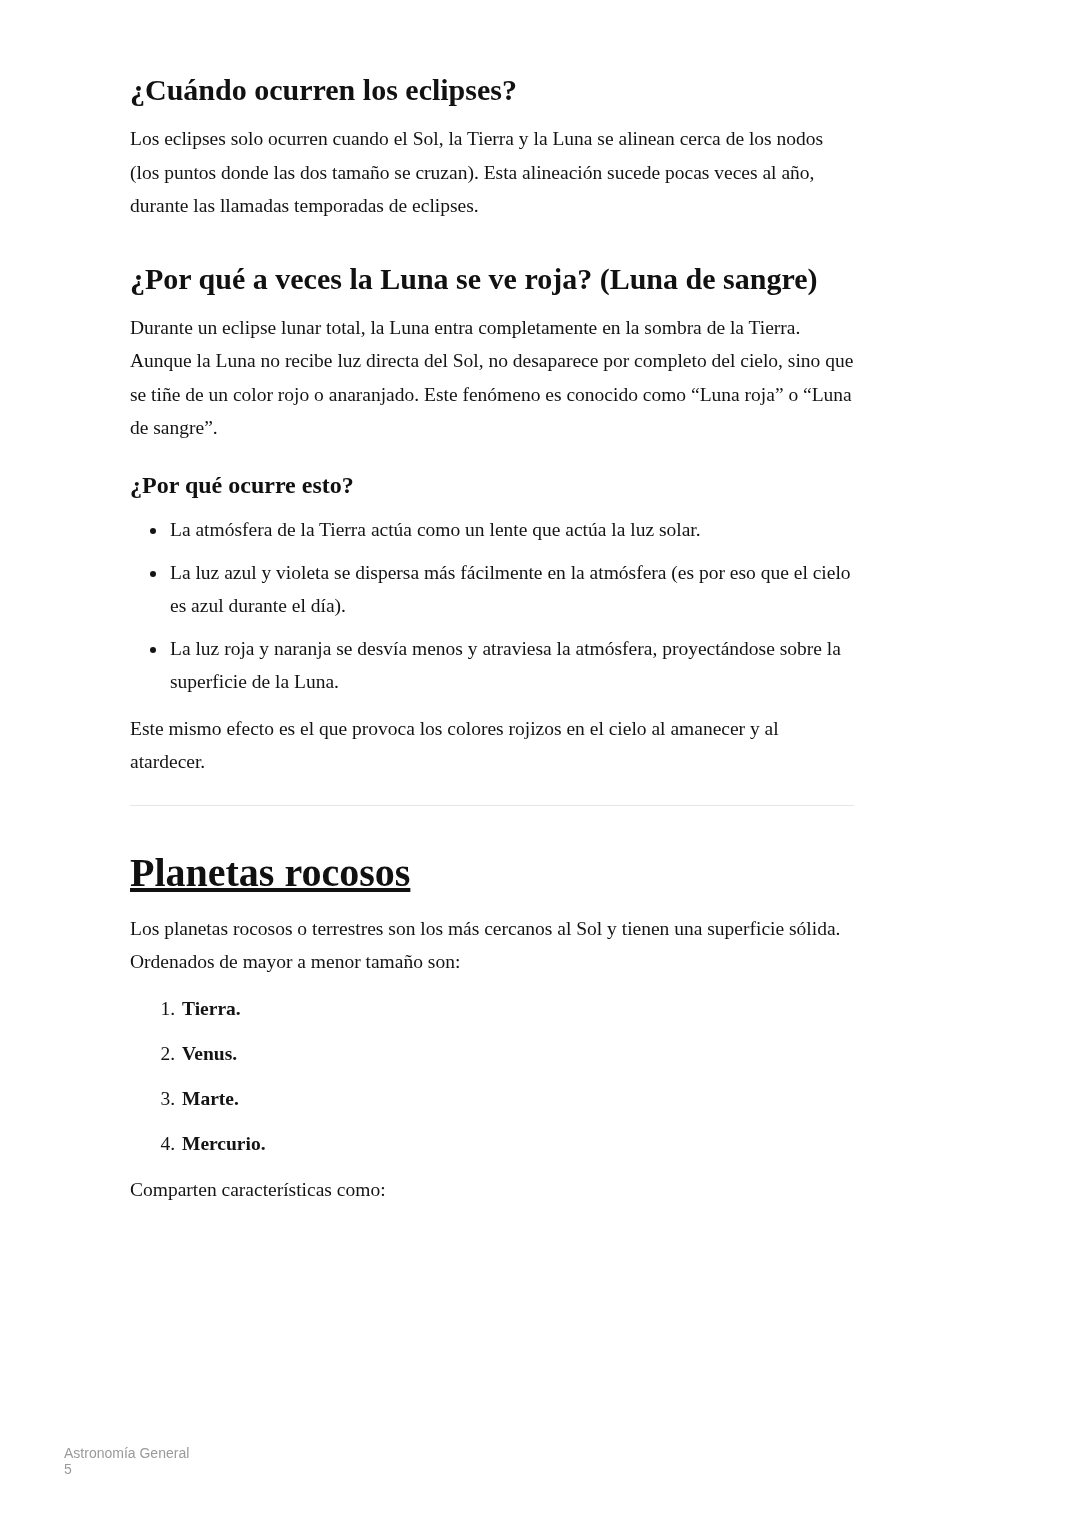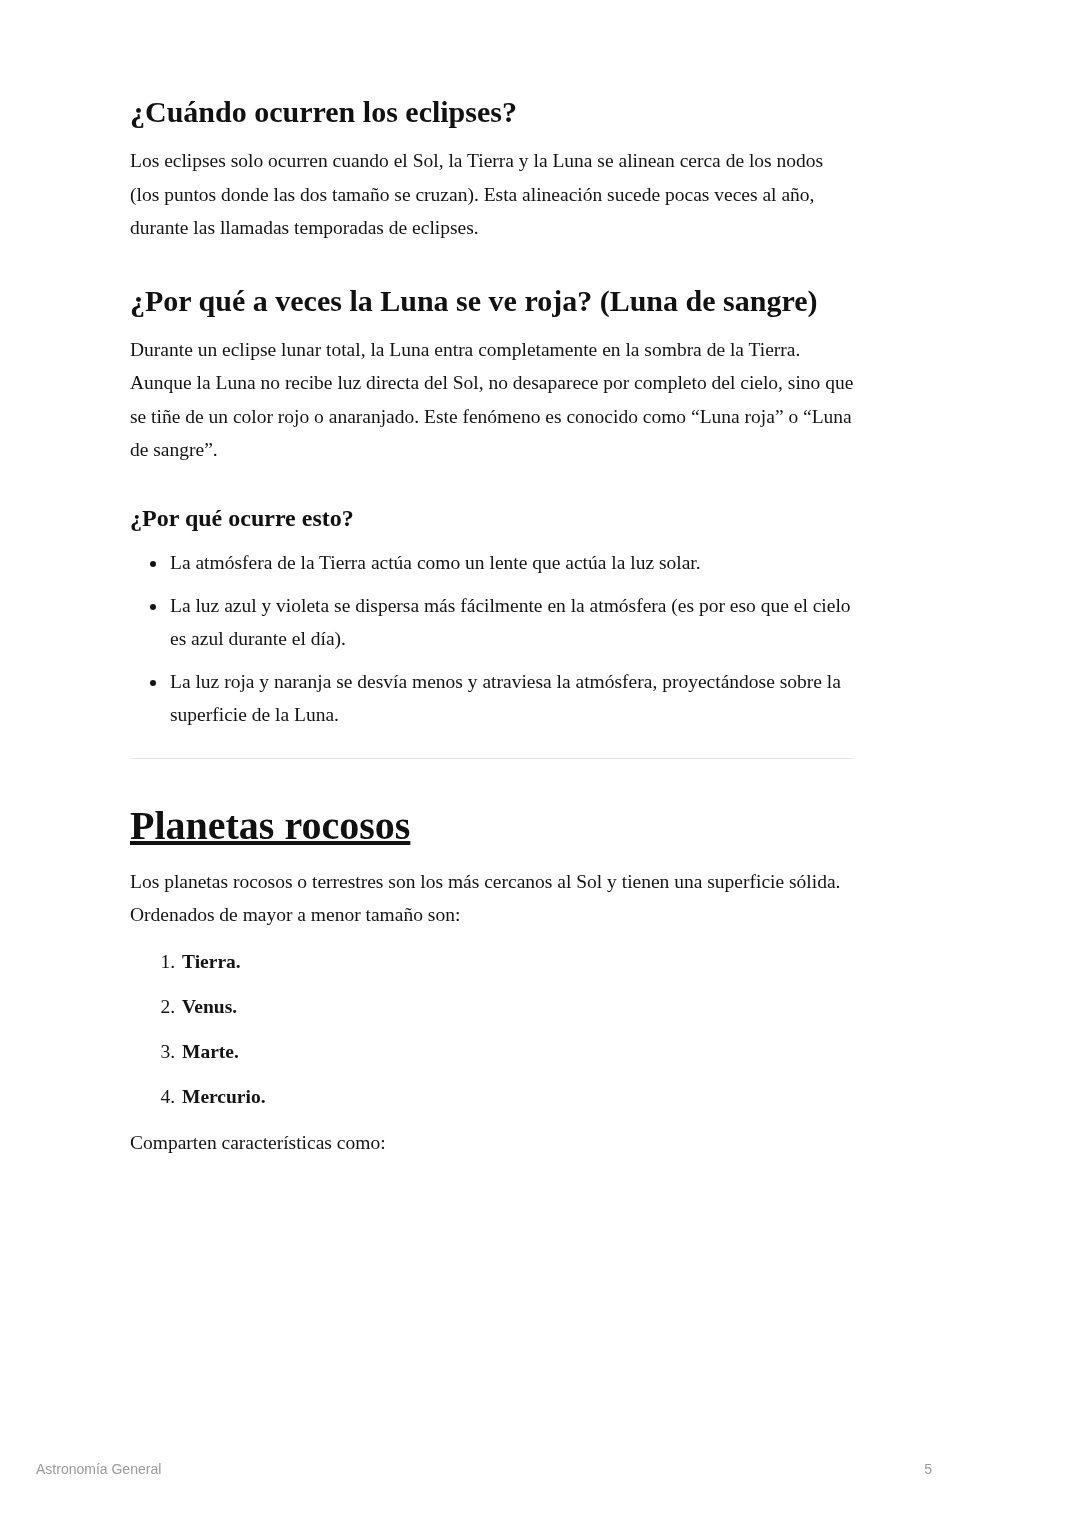--- a/index.html
+++ b/index.html
@@ -9,21 +9,21 @@
     background: #ffffff;
     position: relative;
     font-family: "Liberation Serif", serif;
     color: #141414;
     overflow: hidden;
   }
   .page {
     box-sizing: border-box;
     width: 984px;
     height: 1525px;
-    padding: 92px 130px 0 130px;
+    padding: 70px 130px 0 130px;
     position: relative;
   }
   h1, h2, h3 {
     font-family: "Liberation Serif", serif;
     font-weight: 700;
     color: #111111;
   }
   h1 {
     font-size: 40px;
     line-height: 1.25;
@@ -32,21 +32,21 @@
   }
   h2 {
     font-size: 30px;
     line-height: 1.3;
     margin: 36px 0 10px 0;
   }
   h2.first { margin-top: 0; }
   h3 {
     font-size: 24px;
     line-height: 1.3;
-    margin: 36px 0 8px 0;
+    margin: 25px 0 8px 0;
   }
   p {
     font-size: 19.5px;
     line-height: 1.72;
     margin: 13px 0;
   }
   ul, ol {
     margin: 12px 0;
     padding-left: 38px;
     font-size: 19.5px;
@@ -57,29 +57,30 @@
     padding-left: 2px;
   }
   ol li { margin: 12px 12px; }
   hr.divider {
     border: none;
     border-top: 1px solid #e7e7e7;
     margin: 26px 0 0 0;
   }
   .footer {
     position: absolute;
-    left: 36px;
+    left: 64px;
     right: 52px;
     bottom: 48px;
     display: flex;
     justify-content: space-between;
     align-items: baseline;
     font-family: "Liberation Sans", sans-serif;
     font-size: 14px;
     color: #9a9a9a;
+    flex-direction: column;
   }
 </style>
 </head>
 <body>
 
 <div class="page">
 
   <section>
     <h2 class="first">¿Cuándo ocurren los eclipses?</h2>
     <p>Los eclipses solo ocurren cuando el Sol, la Tierra y la Luna se alinean cerca de los nodos (los puntos donde las dos tamaño se cruzan). Esta alineación sucede pocas veces al año, durante las llamadas temporadas de eclipses.</p>
@@ -90,20 +91,21 @@
     <p>Durante un eclipse lunar total, la Luna entra completamente en la sombra de la Tierra. Aunque la Luna no recibe luz directa del Sol, no desaparece por completo del cielo, sino que se tiñe de un color rojo o anaranjado. Este fenómeno es conocido como “Luna roja” o “Luna de sangre”.</p>
   </section>
 
   <section>
     <h3>¿Por qué ocurre esto?</h3>
     <ul>
       <li>La atmósfera de la Tierra actúa como un lente que actúa la luz solar.</li>
       <li>La luz azul y violeta se dispersa más fácilmente en la atmósfera (es por eso que el cielo es azul durante el día).</li>
       <li>La luz roja y naranja se desvía menos y atraviesa la atmósfera, proyectándose sobre la superficie de la Luna.</li>
     </ul>
+    <p>Este mismo efecto es el que provoca los colores rojizos en el cielo al amanecer y al atardecer.</p>
   </section>
 
   <hr class="divider">
 
   <section>
     <h1>Planetas rocosos</h1>
     <p>Los planetas rocosos o terrestres son los más cercanos al Sol y tienen una superficie sólida. Ordenados de mayor a menor tamaño son:</p>
     <ol>
       <li><strong>Tierra.</strong></li>
       <li><strong>Venus.</strong></li>

